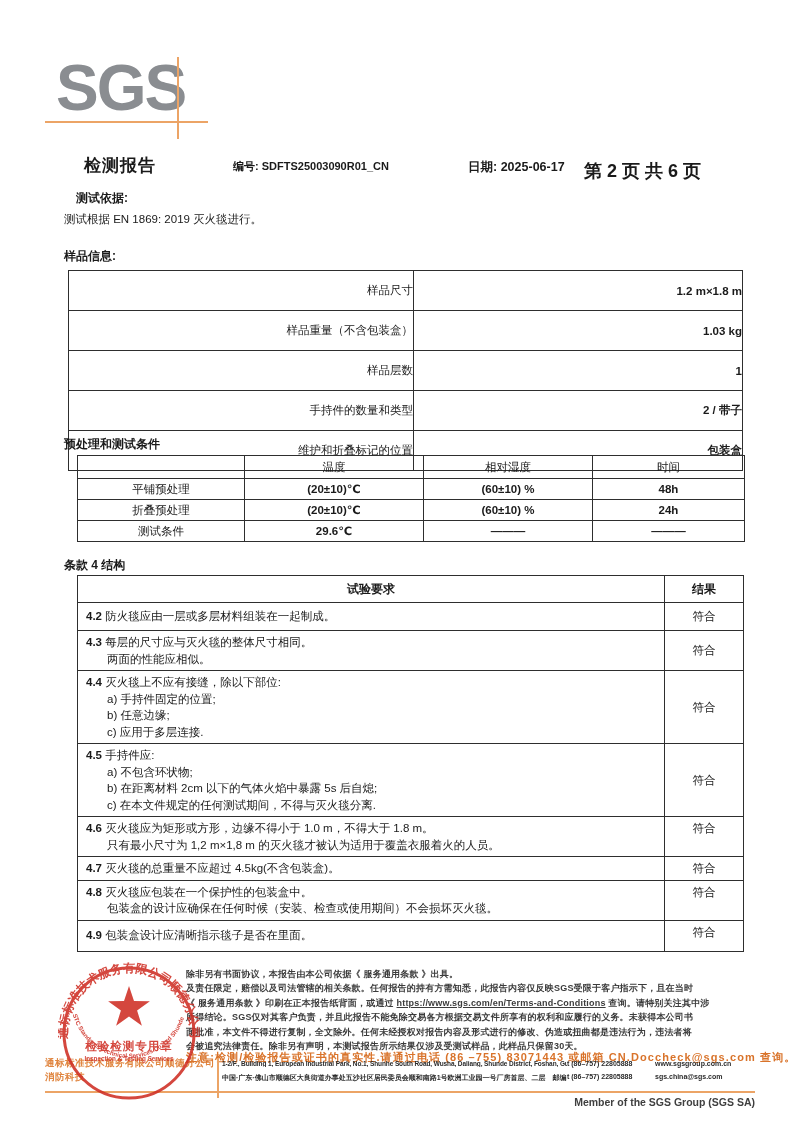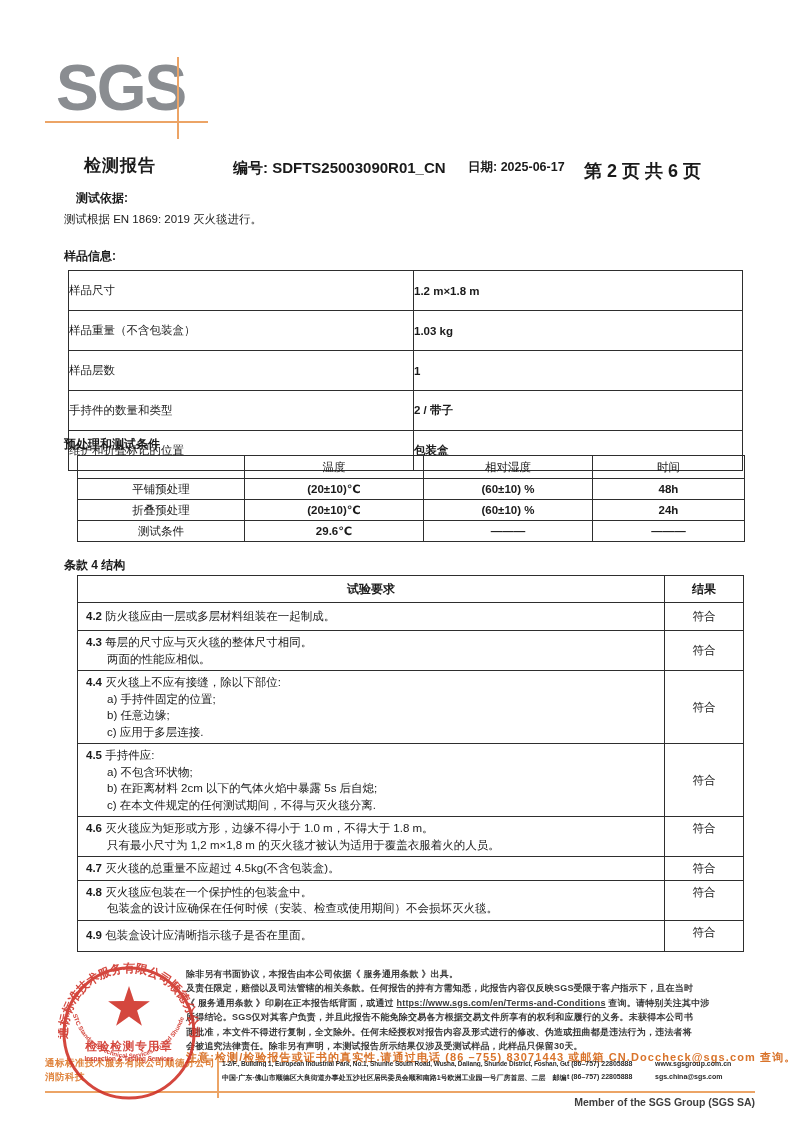--- a/index.html
+++ b/index.html
@@ -9,32 +9,32 @@
 
   
   .sgs-logo-text { position:absolute; left:56px; top:56px; font-size:64px; font-weight:700;
     color:#8a8d91; letter-spacing:-2px; line-height:1; }
   .logo-hline { position:absolute; left:45px; top:121px; width:163px; height:2px; background:#eca466; }
   .logo-vline { position:absolute; left:177px; top:57px; width:2px; height:82px; background:#eca466; }
 
   
   .hdr { position:absolute; white-space:nowrap; font-weight:700; }
   .hdr-title { left:84px; top:154px; font-size:17px; letter-spacing:1px; }
-  .hdr-no    { left:233px; top:159px; font-size:15px; }
+  .hdr-no    { left:233px; top:159px; font-size:11px; }
   .hdr-date  { left:468px; top:159px; font-size:12.5px; }
   .hdr-page  { left:584px; top:159px; font-size:18px; }
 
   .sec-head { position:absolute; font-size:12px; font-weight:700; white-space:nowrap; }
   .body-line { position:absolute; font-size:11.5px; white-space:nowrap; }
 
   table { border-collapse:collapse; table-layout:fixed; }
   td, th { border:1px solid #2e2e2e; font-size:11.5px; font-weight:400; overflow:hidden; }
 
   #sample-table { position:absolute; left:68px; top:270px; width:674px; }
-  #sample-table td { height:40px; text-align:left; }
+  #sample-table td { height:40px; text-align:right; }
   #sample-table td.val { font-weight:600; }
 
   #cond-table { position:absolute; left:77px; top:455px; width:667px; }
   #cond-table th { height:23px; text-align:center; font-weight:400;margin-top:10px; }
   #cond-table td { height:21px; text-align:center; }
   #cond-table td.val { font-weight:600; }
 
   #clause-table { position:absolute; left:77px; top:575px; width:666px;padding-left:40px; }
   #clause-table th { height:27px; text-align:center; font-weight:700; font-size:12px; }
   #clause-table td.req { text-align:left; padding:3px 6px 3px 8px; vertical-align:middle; }

